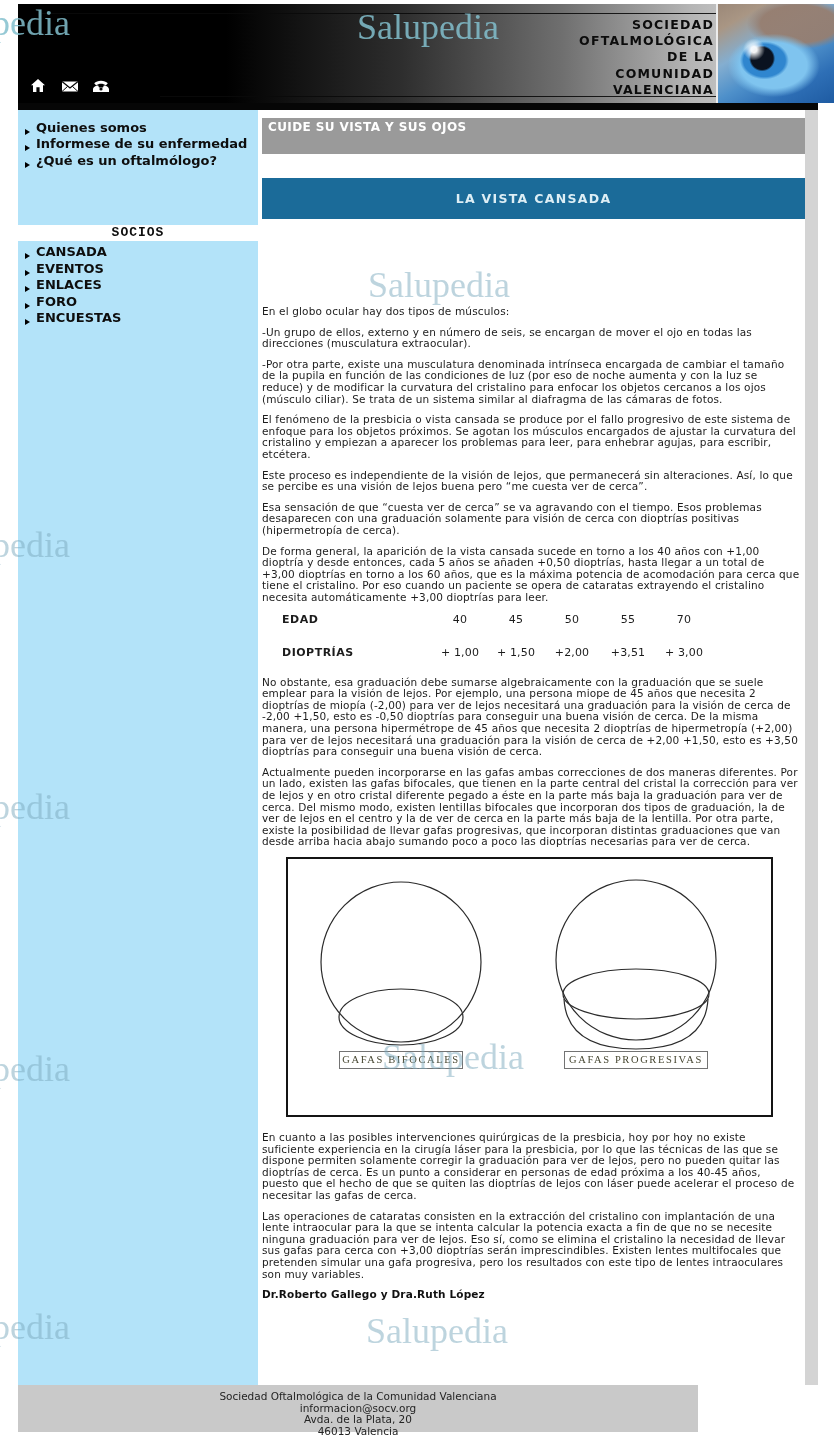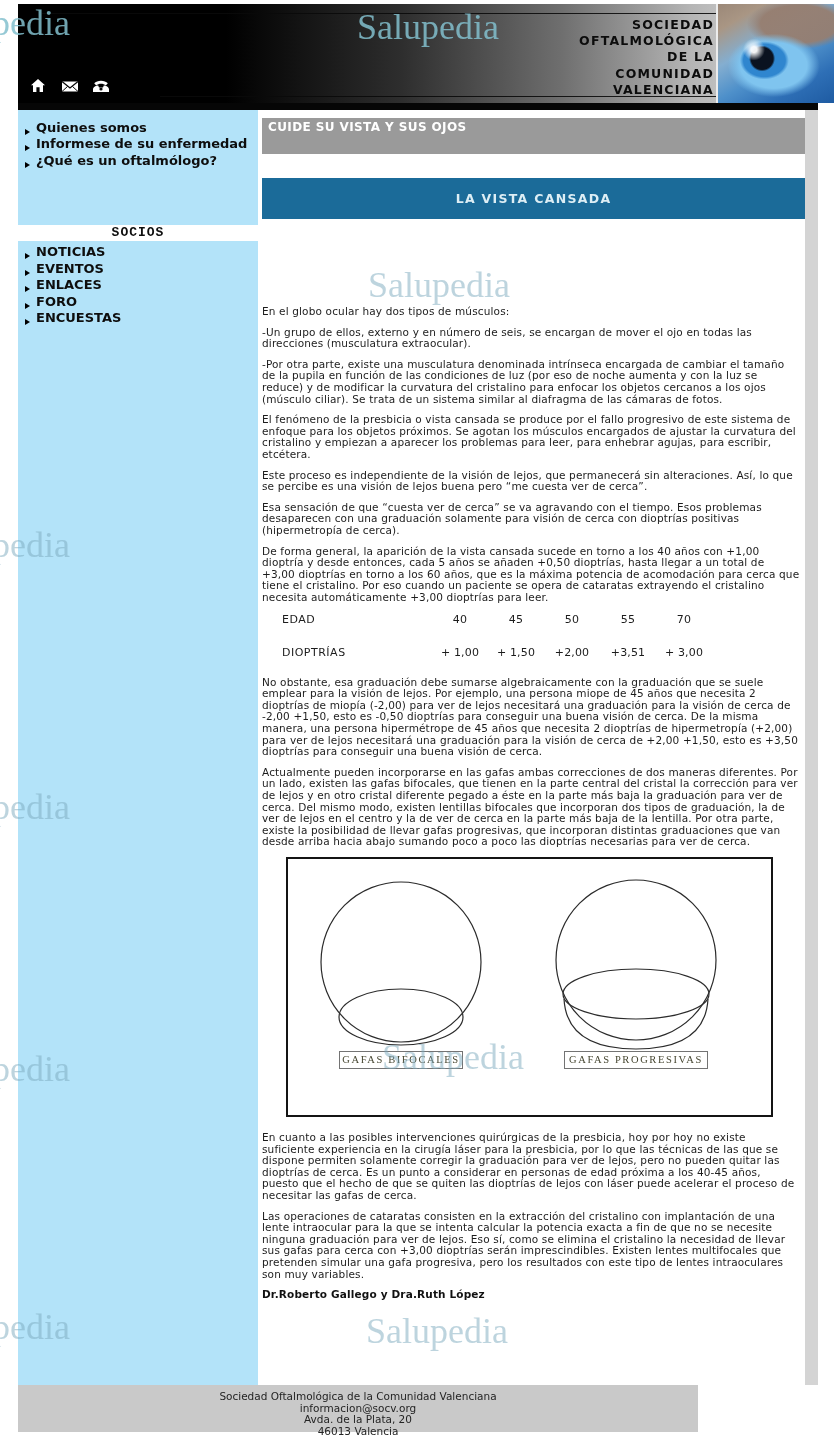--- a/index.html
+++ b/index.html
@@ -43,21 +43,21 @@
   .bar1{margin:8px 0 0 4px;width:543px;height:36px;background:#9a9a9a;color:#ffffff;
         font-weight:bold;font-size:12px;line-height:18px;padding-left:6px;
         letter-spacing:.4px;box-sizing:border-box;}
   .bar2{margin:24px 0 0 4px;width:543px;height:41px;background:#1b6b99;color:#ddeef5;
         font-weight:bold;font-size:12.5px;letter-spacing:1.3px;text-align:center;line-height:41px;}
   .textcol{margin:87px 5px 0 4px;font-size:10.5px;line-height:11.6px;color:#1c1c1c;letter-spacing:.15px;}
   .para{margin:0 0 9px 0;}
   .dtable{margin:11px 0 18px 20px;border-collapse:collapse;font-size:11px;color:#1c1c1c;}
   .dtable td{padding:0;}
   .dtable tr.r1 td{padding-bottom:21px;}
-  .dlab{font-weight:normal;width:150px;letter-spacing:.5px;}
+  .dlab{font-weight:bold;width:150px;letter-spacing:.5px;}
   .dval{width:56px;text-align:center;}
   .figure{position:relative;margin:6px 0 15px 24px;width:483px;height:256px;
           border:2px solid #141414;background:#fff;}
   .flabel{position:absolute;border:1px solid #737373;font-family:"Liberation Serif",serif;
           font-size:10.5px;letter-spacing:1.6px;text-align:center;line-height:15px;height:16px;
           color:#474732;background:#fff;}
   .flabel-left{left:51px;top:192px;width:122px;}
   .flabel-right{left:276px;top:192px;width:142px;}
   .authors{font-weight:bold;margin:3px 0 0 0;font-size:10.5px;color:#111;}
 
@@ -126,21 +126,21 @@
       </div>
       <div class="side-item">
         <span class="tri"></span>
         <span>¿Qué es un oftalmólogo?</span>
       </div>
     </div>
     <div class="socios">SOCIOS</div>
     <div class="side-group2">
       <div class="side-item">
         <span class="tri"></span>
-        <span>NOTICIAS</span>
+        <span>CANSADA</span>
       </div>
       <div class="side-item">
         <span class="tri"></span>
         <span>EVENTOS</span>
       </div>
       <div class="side-item">
         <span class="tri"></span>
         <span>ENLACES</span>
       </div>
       <div class="side-item">

